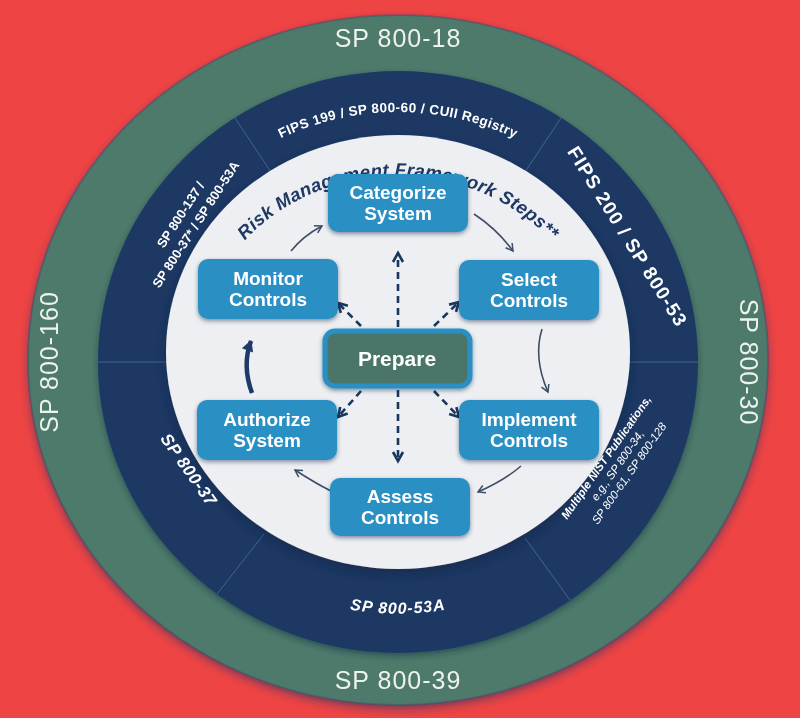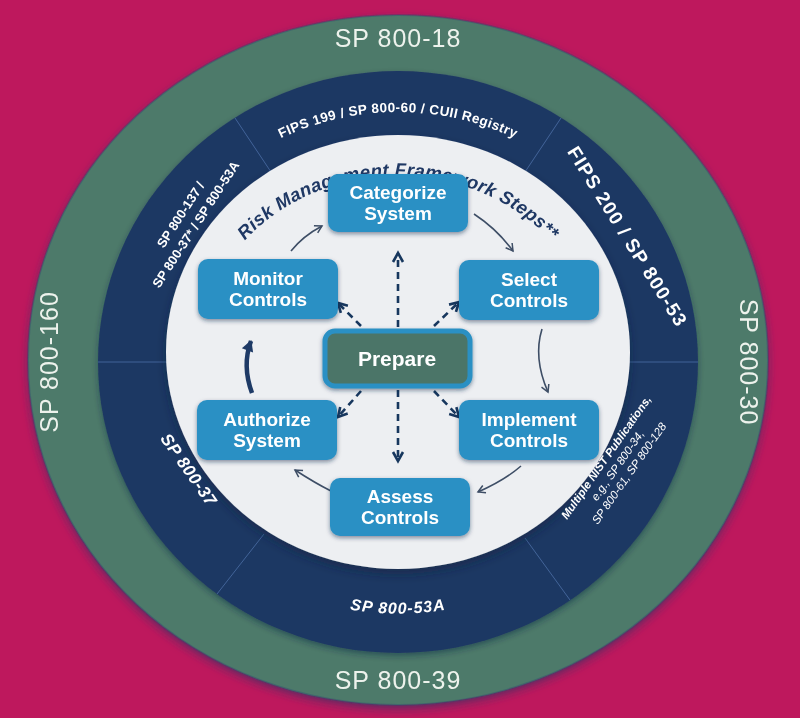--- a/index.html
+++ b/index.html
@@ -1,16 +1,16 @@
 <!DOCTYPE html>
 <html><head>
 <meta charset="utf-8">
 <style>
   html,body{margin:0;padding:0;background:#ffffff;}
-  .stage{position:relative;width:800px;height:718px;background:#be185d;overflow:hidden;}
+  .stage{position:relative;width:800px;height:718px;background:#ef4444;overflow:hidden;}
   svg{display:block;}
   text{font-family:"Liberation Sans", sans-serif;}
   .ring-label{font-size:25px;fill:#EDF2EC;letter-spacing:1px;text-anchor:middle;}
   .arc-top{font-size:13.5px;font-weight:bold;fill:#ffffff;letter-spacing:.4px;}
   .rmf-head{font-size:18.5px;font-weight:bold;font-style:italic;fill:#1F3864;letter-spacing:.3px;}
   .arc-bottom{font-size:16px;font-weight:bold;font-style:italic;fill:#ffffff;letter-spacing:1px;}
   .seg-big{font-size:19px;font-weight:bold;fill:#ffffff;letter-spacing:1.2px;text-anchor:middle;}
   .seg-small{font-size:13px;font-weight:bold;fill:#ffffff;text-anchor:middle;}
   .seg-tiny-b{font-size:11.5px;font-weight:bold;font-style:italic;fill:#ffffff;text-anchor:middle;}
   .seg-tiny{font-size:11.5px;font-style:italic;fill:#ffffff;text-anchor:middle;}

